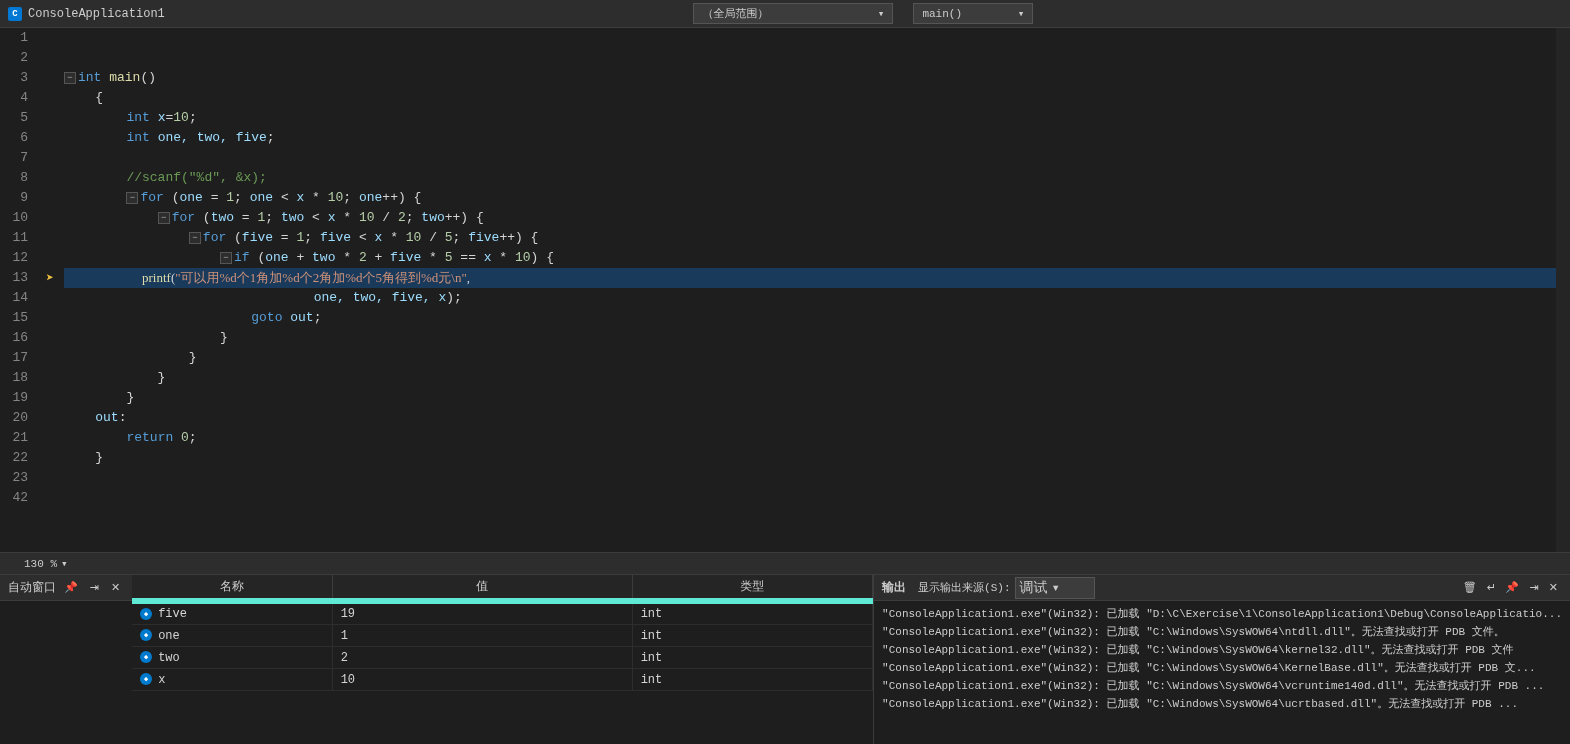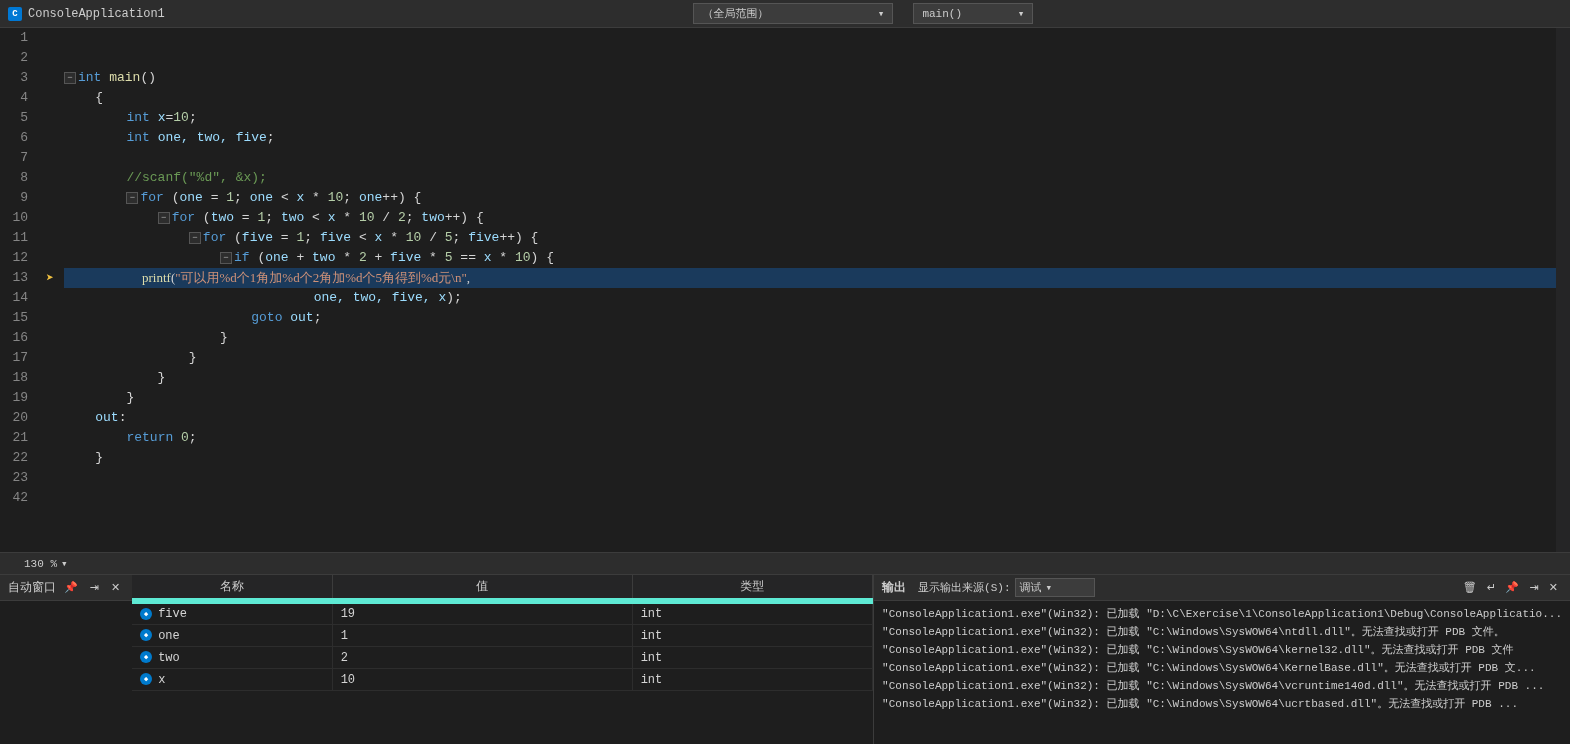--- a/index.html
+++ b/index.html
@@ -195,21 +195,21 @@
     .output-source-selector {
       display: flex;
       align-items: center;
       gap: 4px;
       font-size: 11px;
     }
     .output-source-dropdown {
       background: #3c3c3c;
       border: 1px solid #555;
       color: #cccccc;
-      font-size: 11px;
+      font-size: 14px;
       padding: 1px 4px;
       min-width: 80px;
     }
     .output-actions {
       margin-left: auto;
       display: flex;
       gap: 2px;
     }
     .output-content {
       flex: 1;

